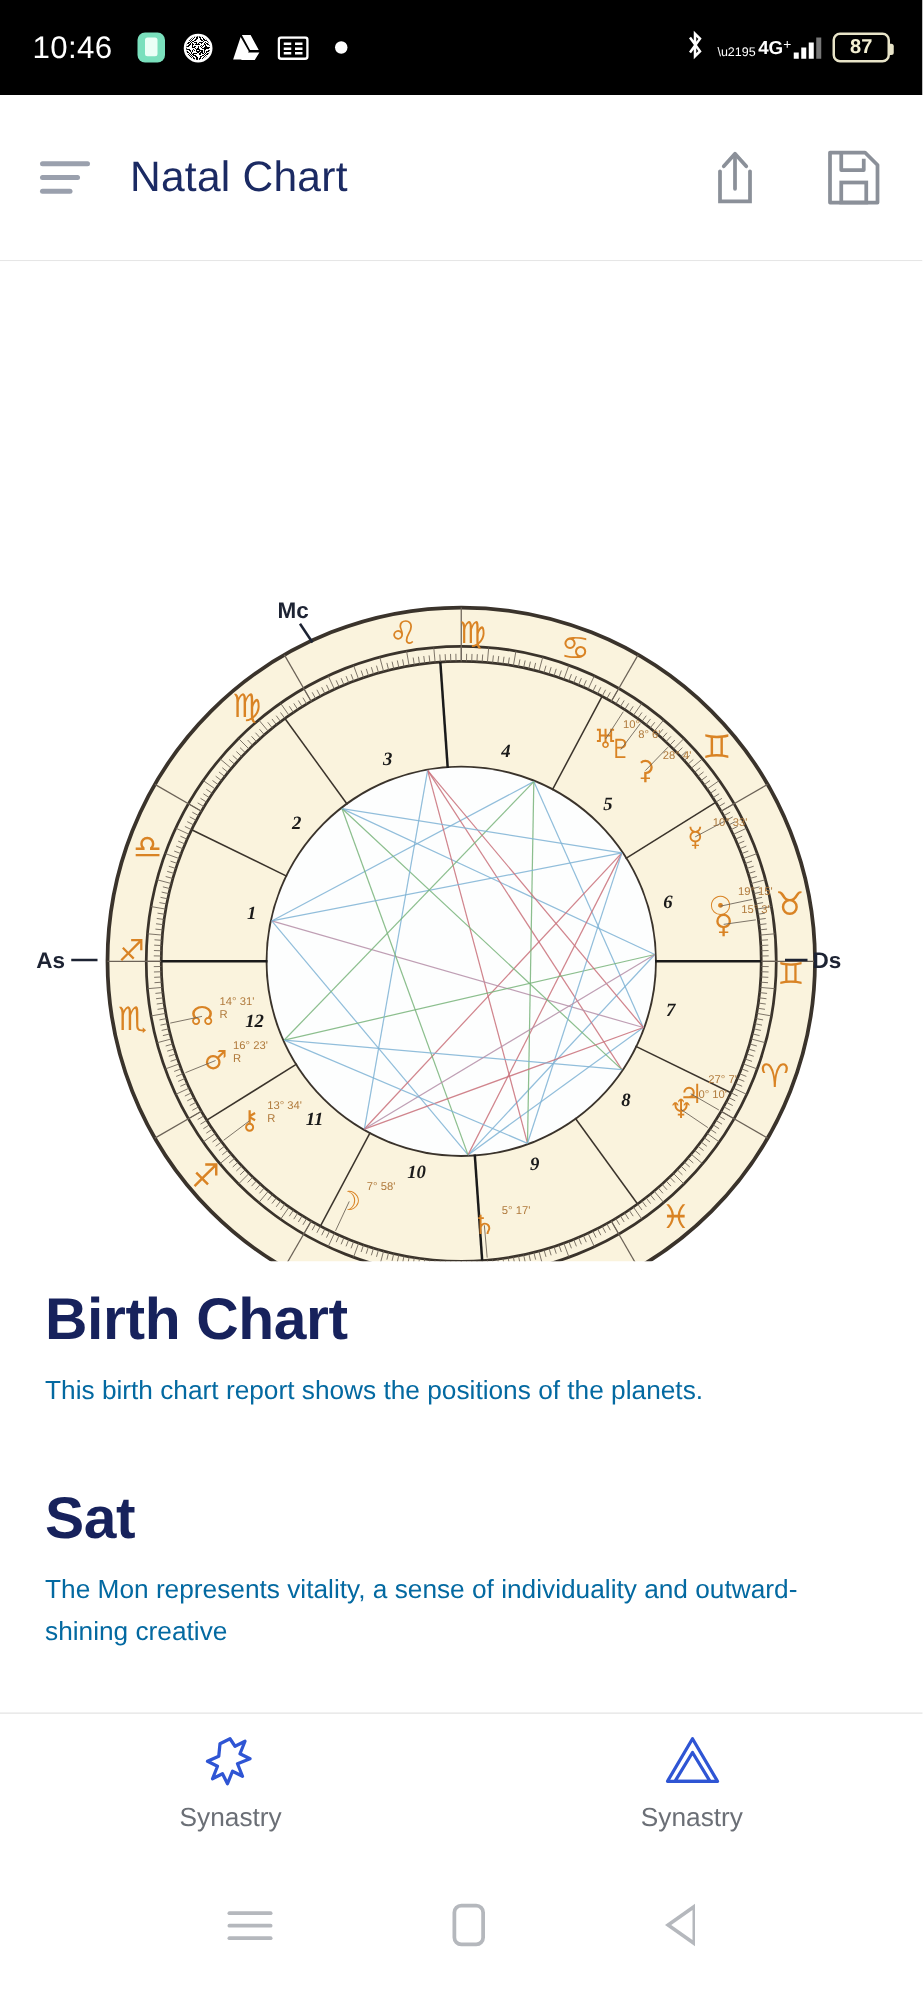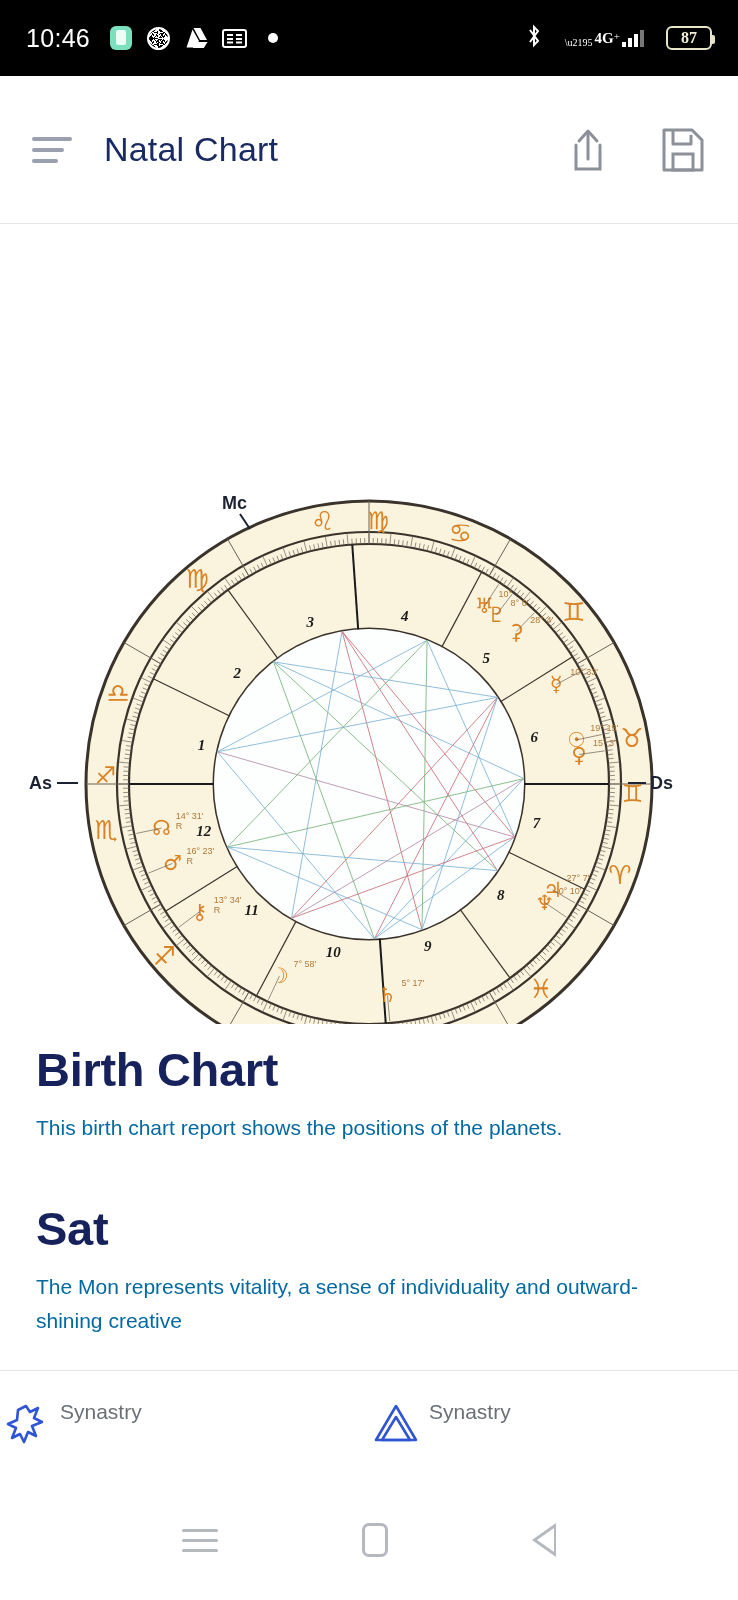--- a/index.html
+++ b/index.html
@@ -15,33 +15,33 @@
     display:flex; align-items:center; padding:0 26px;
   }
   .status-time{ font-size:25px; letter-spacing:.3px; }
   .status-left-icons{ display:flex; align-items:center; gap:13px; margin-left:18px; }
   .sb-ico{ width:25px; height:25px; display:flex; align-items:center; justify-content:center; }
   .ico-msg{ width:22px;height:24px;border-radius:6px;background:#7ae0bd;position:relative; }
   .ico-msg::after{content:"";position:absolute;left:6px;top:4px;width:10px;height:15px;background:#eafff6;border-radius:2px;}
   .ico-circle{ width:23px;height:23px;border-radius:50%;border:2px solid #fff;background:
      repeating-conic-gradient(#fff 0 4deg, #000 4deg 8deg); }
   .ico-drive svg, .ico-news svg, .ico-dot svg{ display:block; }
-  .status-right{ margin-left:auto; display:flex; align-items:center; gap:22px;font-family:Liberation Serif, serif; }
+  .status-right{ margin-left:auto; display:flex; align-items:center; gap:9px; }
   .net-label{ font-size:15px; font-weight:bold; }
   .bars{ display:flex; align-items:flex-end; gap:2px; height:17px; }
   .bars i{ display:block; width:4px; background:#fff; }
   .battery{
     border:2px solid #e8e4c8; border-radius:6px; padding:1px 7px;
     font-size:16px; font-weight:bold; color:#f3efd2; position:relative; min-width:46px; text-align:center;
   }
   .battery::after{content:"";position:absolute;right:-5px;top:7px;width:3px;height:9px;background:#e8e4c8;border-radius:0 2px 2px 0;}
 
   
   .appbar{
-    height:148px; background:#fff; display:flex; align-items:center;
+    height:133px; background:#fff; display:flex; align-items:center;
     padding:0 32px; border-bottom:1px solid #e6e6e6;
   }
   .hamburger{ width:40px; display:flex; flex-direction:column; gap:7px; cursor:pointer; }
   .hamburger span{ height:4px; background:#9aa0ad; border-radius:2px; }
   .hamburger span:nth-child(1){ width:40px; }
   .hamburger span:nth-child(2){ width:32px; }
   .hamburger span:nth-child(3){ width:26px; }
   .appbar-title{
     font-size:34px; color:#1b2a63; margin-left:32px; font-weight:500; letter-spacing:.2px;
   }
@@ -62,21 +62,21 @@
   }
   .sec-birth{ margin-top:18px; }
   .sec-sun{ margin-top:56px; }
 
   
   .tabbar{
     position:absolute; left:0; bottom:120px; width:738px; height:110px;
     border-top:1px solid #e3e3e3; background:#fff;
     display:flex; align-items:center;
   }
-  .tab{ flex:1; display:flex; flex-direction:row; align-items:flex-start; gap:6px; cursor:pointer; }
+  .tab{ flex:1; display:flex; flex-direction:column; align-items:center; gap:6px; cursor:pointer; }
   .tab-label{ font-size:21px; color:#6b6f76; }
   .tab svg{ display:block; }
 
   
   .navbar{
     position:absolute; left:0; bottom:0; width:738px; height:120px;
     background:#fff; display:flex; align-items:center; justify-content:space-around;
     padding:0 110px;
   }
   .nav-recents{ display:flex; flex-direction:column; gap:7px; }

